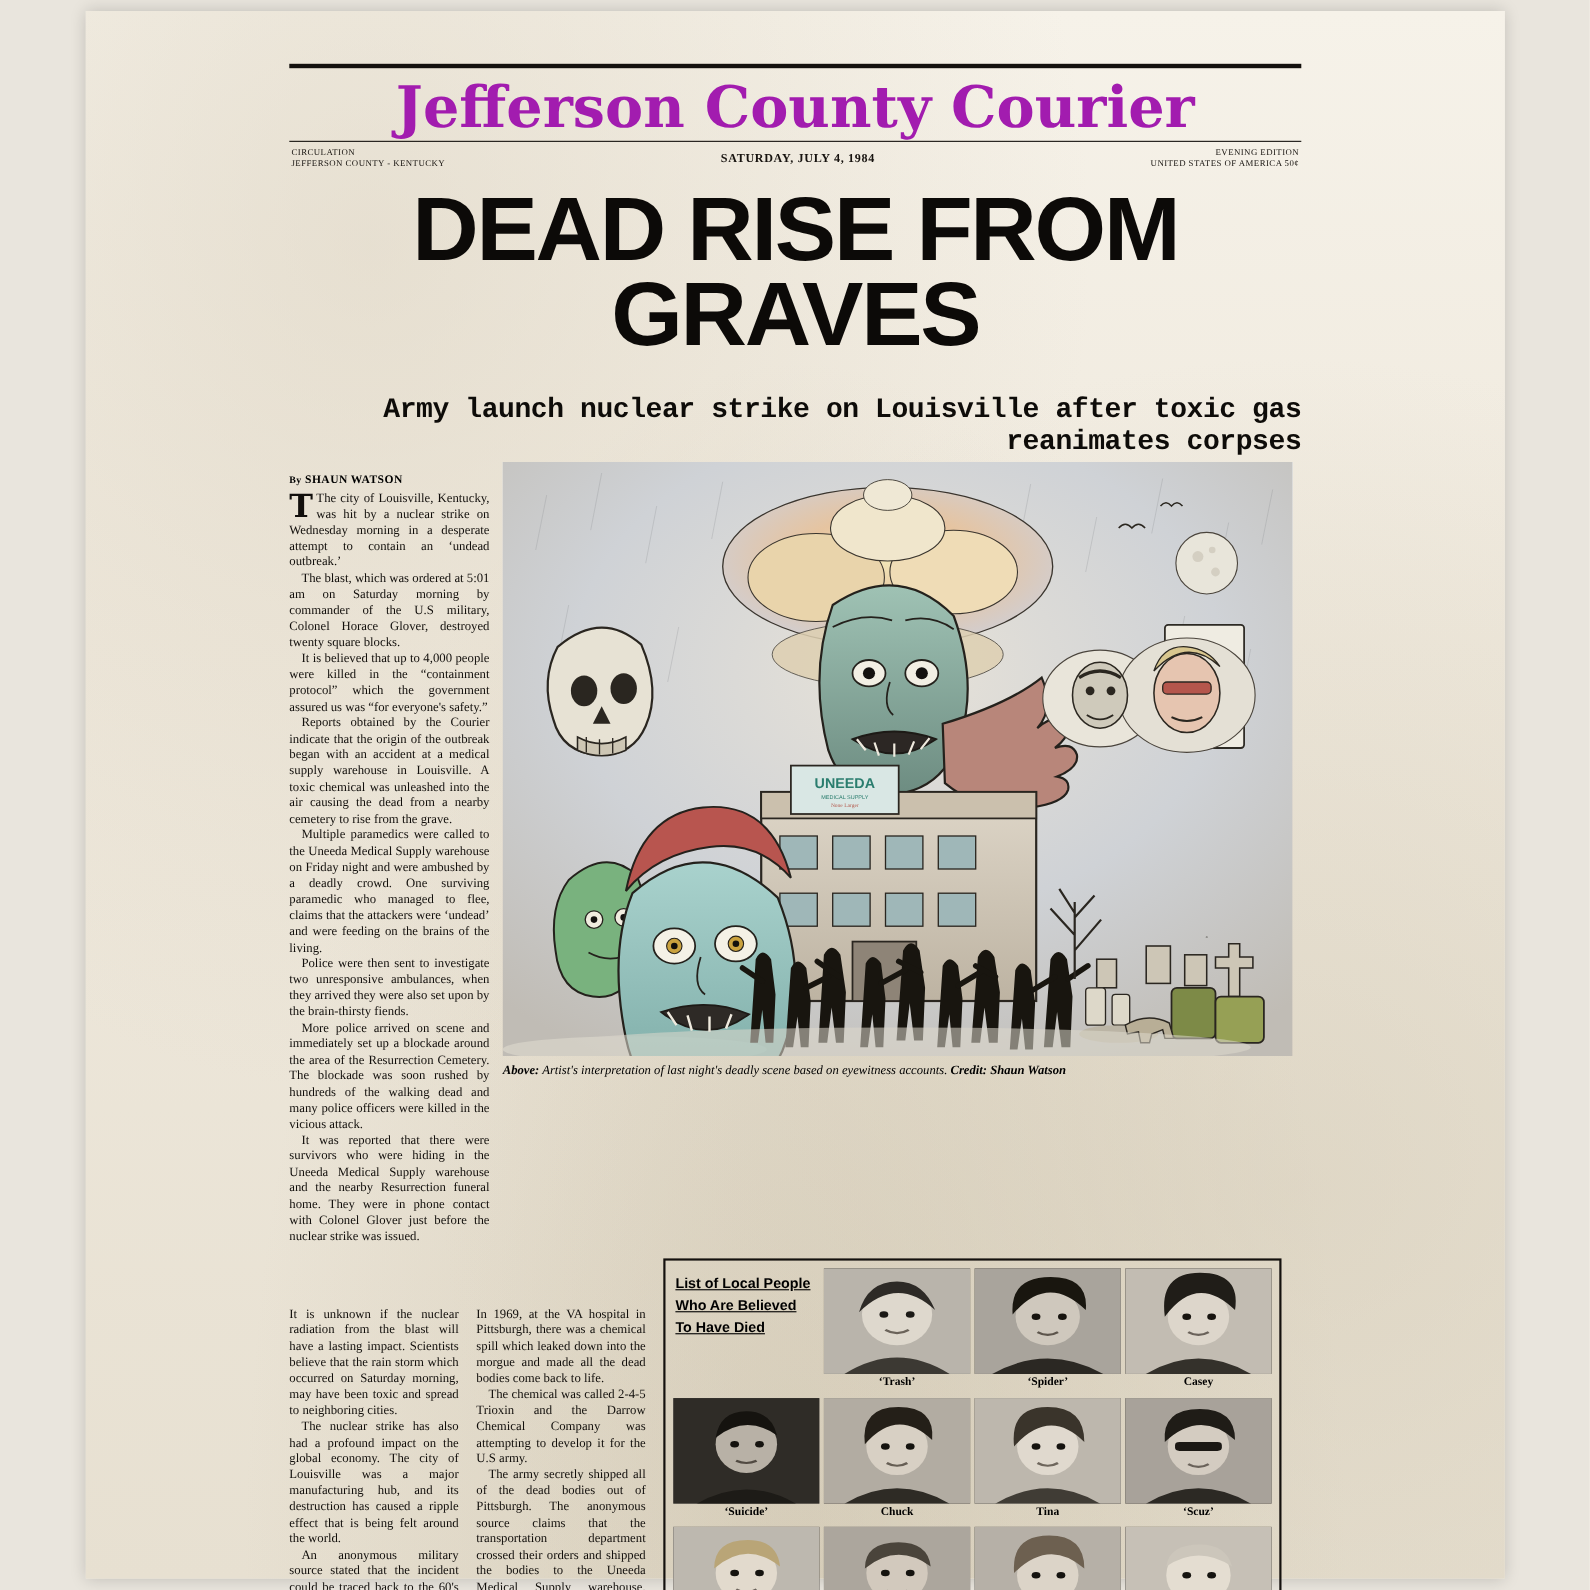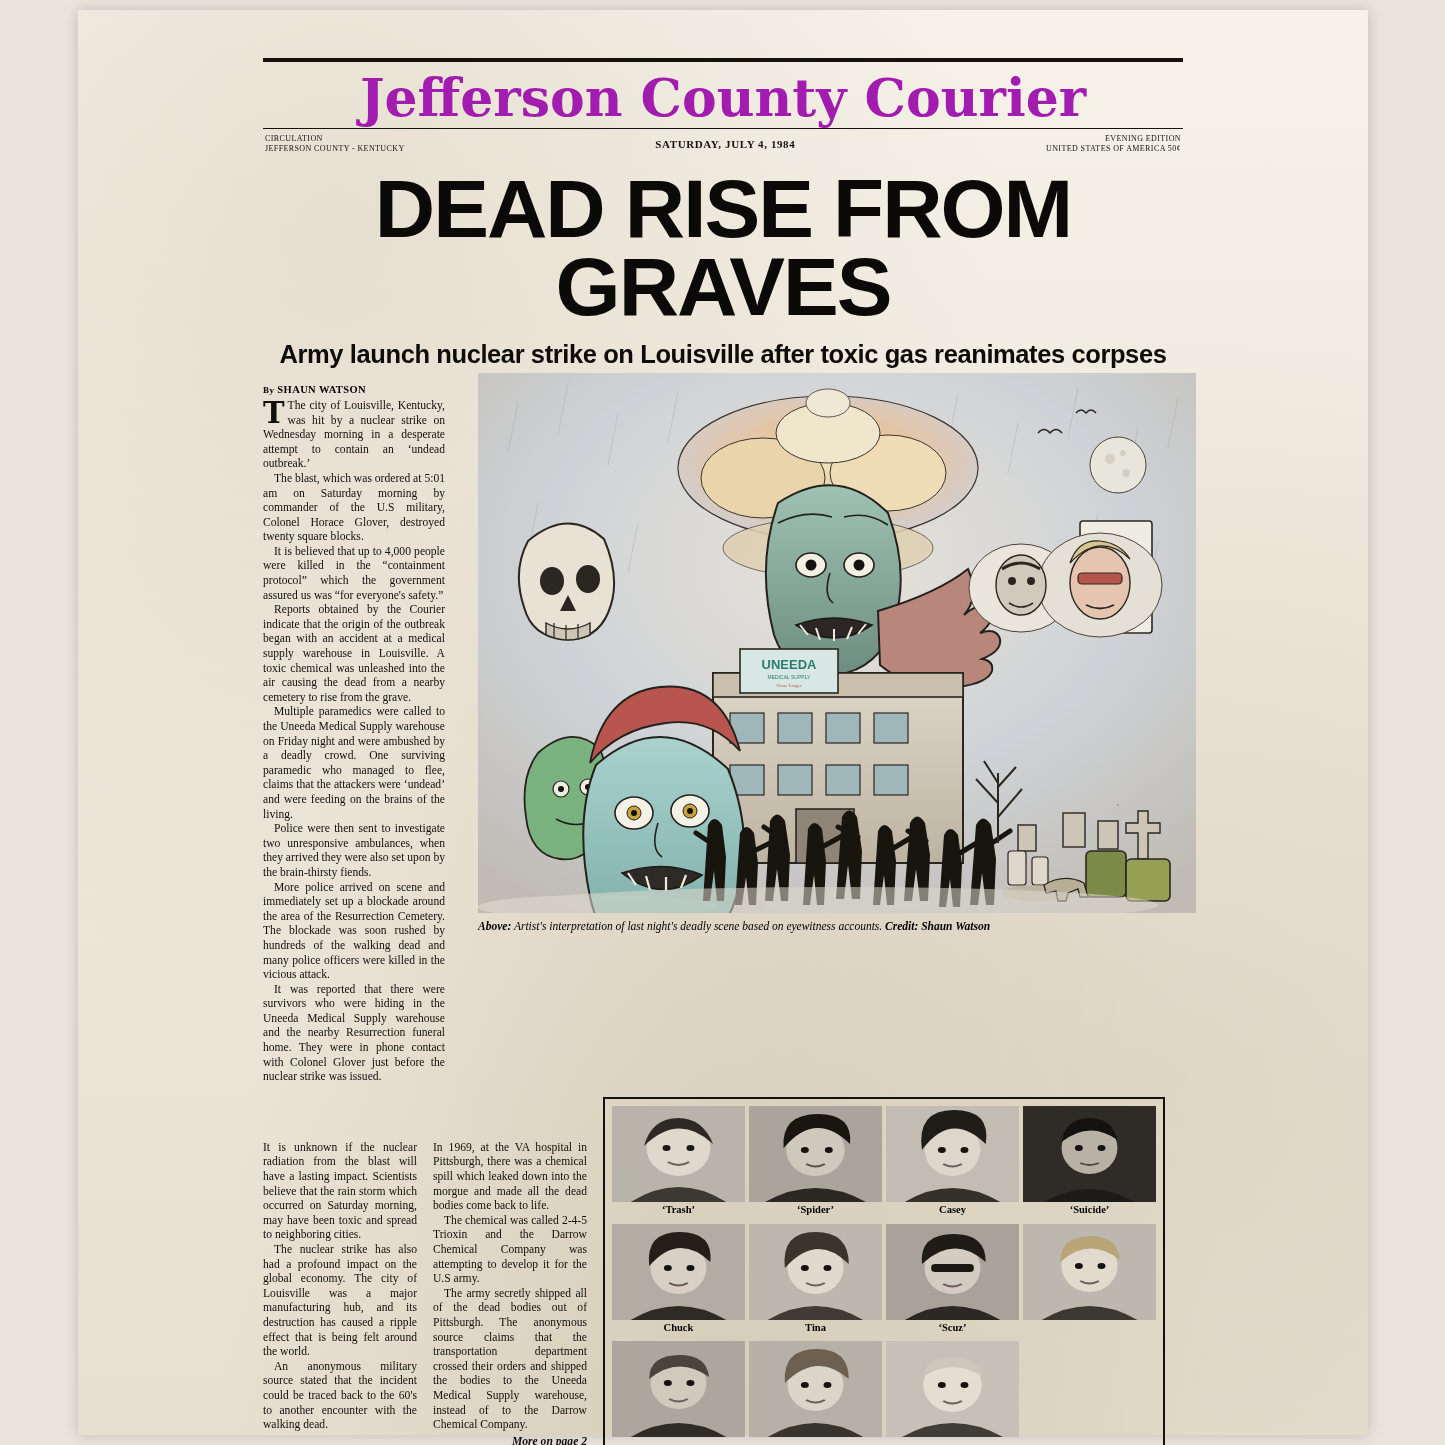--- a/index.html
+++ b/index.html
@@ -53,38 +53,38 @@
     font-family:"Liberation Sans", sans-serif;
     font-weight:700;
     font-size:82px;
     letter-spacing:-2px;
     line-height:.95;
     margin-top:12px;
     color:#0c0a08;
     transform:scaleX(1.02);
   }
   .subhead{
-    text-align:center;
-    font-family:Liberation Sans, sans-serif;
+    text-align:right;
+    font-family:Liberation Mono, monospace;
     font-weight:700;
     font-size:25.5px;
     letter-spacing:-.4px;
-    margin-top:14px;
+    margin-top:32px;
     color:#0e0c09;
   }
   .byline{
     font-family:"Liberation Serif", serif;
     font-size:10.5px;font-weight:700;letter-spacing:.4px;
     margin-top:11px;
   }
   .byline .small{font-size:9px;}
   
   .cols{display:flex;margin-top:4px;}
   .col-left{width:182px;}
-  .artbox{margin-left:33px;width:601px;}
+  .artbox{margin-left:12px;width:601px;}
   .art{
     width:718px;height:540px;position:relative;overflow:hidden;
     background:linear-gradient(180deg,#cfd4dc 0%,#d8d2cf 45%,#cfc8bd 100%);
   }
   .artcap{
     font-size:11.5px;font-style:italic;margin-top:6px;line-height:1.25;
     font-family:"Liberation Serif", serif;
   }
   .artcap b{font-style:italic;}
   p.body{
@@ -384,20 +384,21 @@
         <p class="body">An anonymous military source stated that the incident could be traced back to the 60's to another encounter with the walking dead.</p>
       </div>
       <div class="lcol">
         <p class="body first">In 1969, at the VA hospital in Pittsburgh, there was a chemical spill which leaked down into the morgue and made all the dead bodies come back to life.</p>
         <p class="body">The chemical was called 2-4-5 Trioxin and the Darrow Chemical Company was attempting to develop it for the U.S army.</p>
         <p class="body">The army secretly shipped all of the dead bodies out of Pittsburgh. The anonymous source claims that the transportation department crossed their orders and shipped the bodies to the Uneeda Medical Supply warehouse, instead of to the Darrow Chemical Company.</p>
         <p class="body" style="text-align:right;font-style:italic;font-weight:700;text-indent:0;margin-top:2px;">More on page 2</p>
       </div>
 
       <div class="deadbox">
+        <div class="listtitle">List of Local People Who Are Believed To Have Died</div>
 
         <div class="pcell">
           <div class="pimg">
             <svg width="100%" height="96" viewBox="0 0 100 96" preserveAspectRatio="none">
                 <rect width="100" height="96" fill="#b9b4ab"></rect>
                 <ellipse cx="50" cy="42" rx="24" ry="28" fill="#ded8cd"></ellipse>
                 <path d="M24 40 q26 -34 52 -2 q-8 -26 -26 -26 q-20 0 -26 28z" fill="#2d2a26"></path>
                 <circle cx="41" cy="42" r="3" fill="#1b1916"></circle>
                 <circle cx="59" cy="42" r="3" fill="#1b1916"></circle>
                 <path d="M42 56 q8 6 16 0" stroke="#6b635a" stroke-width="2" fill="none"></path>

